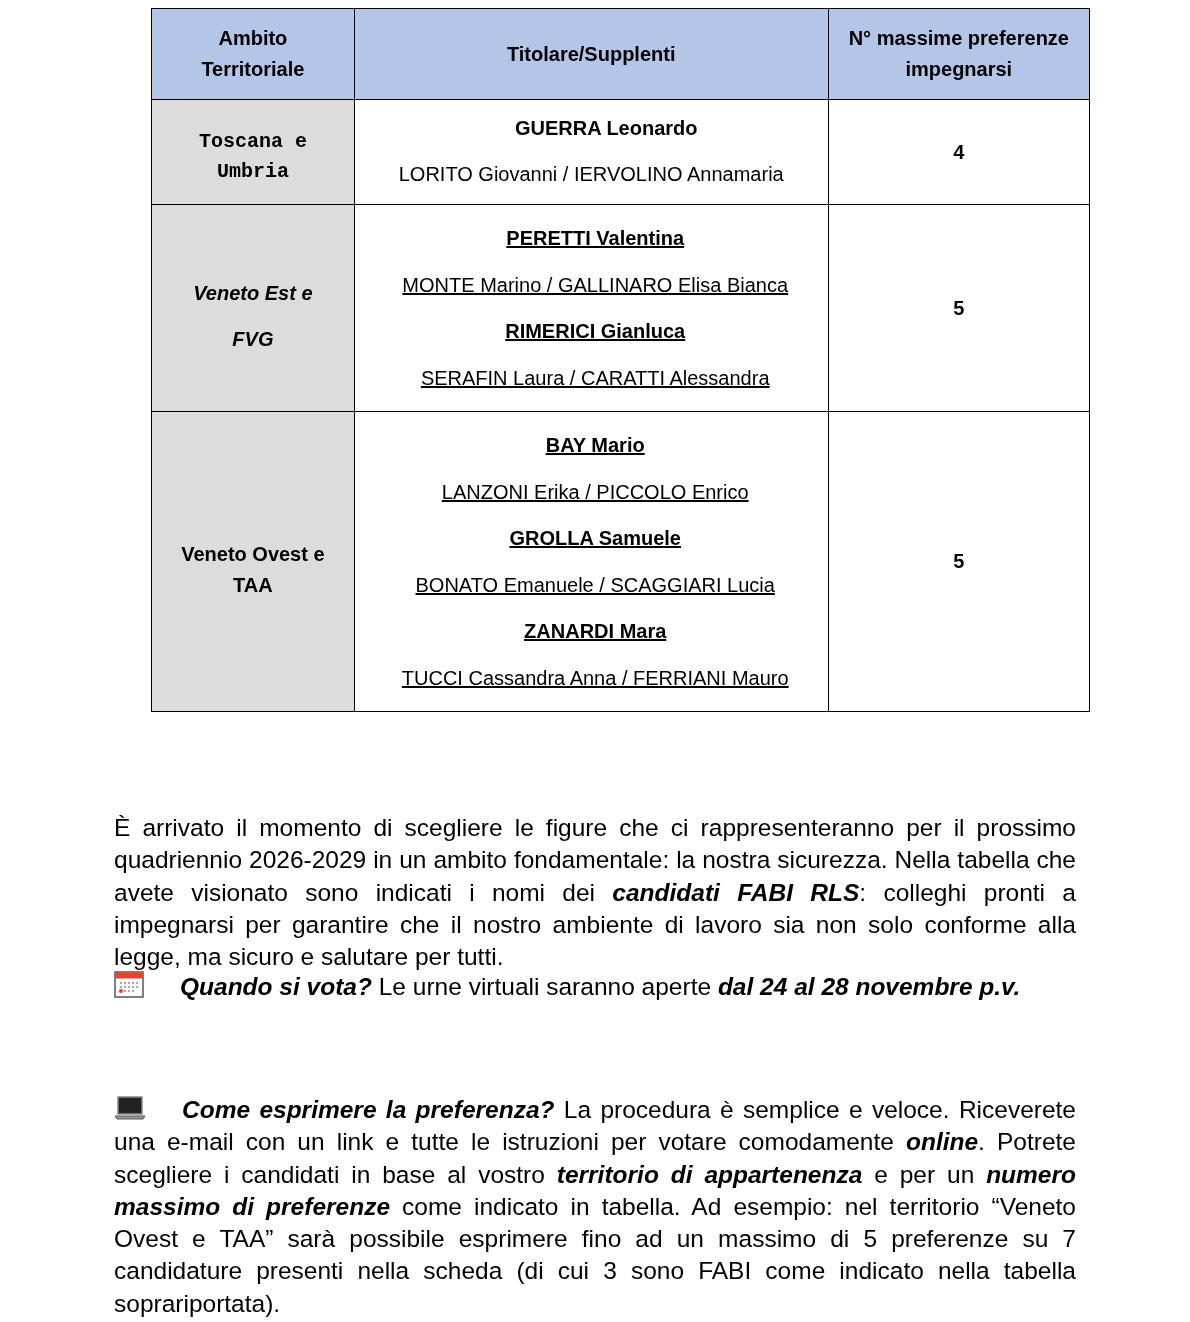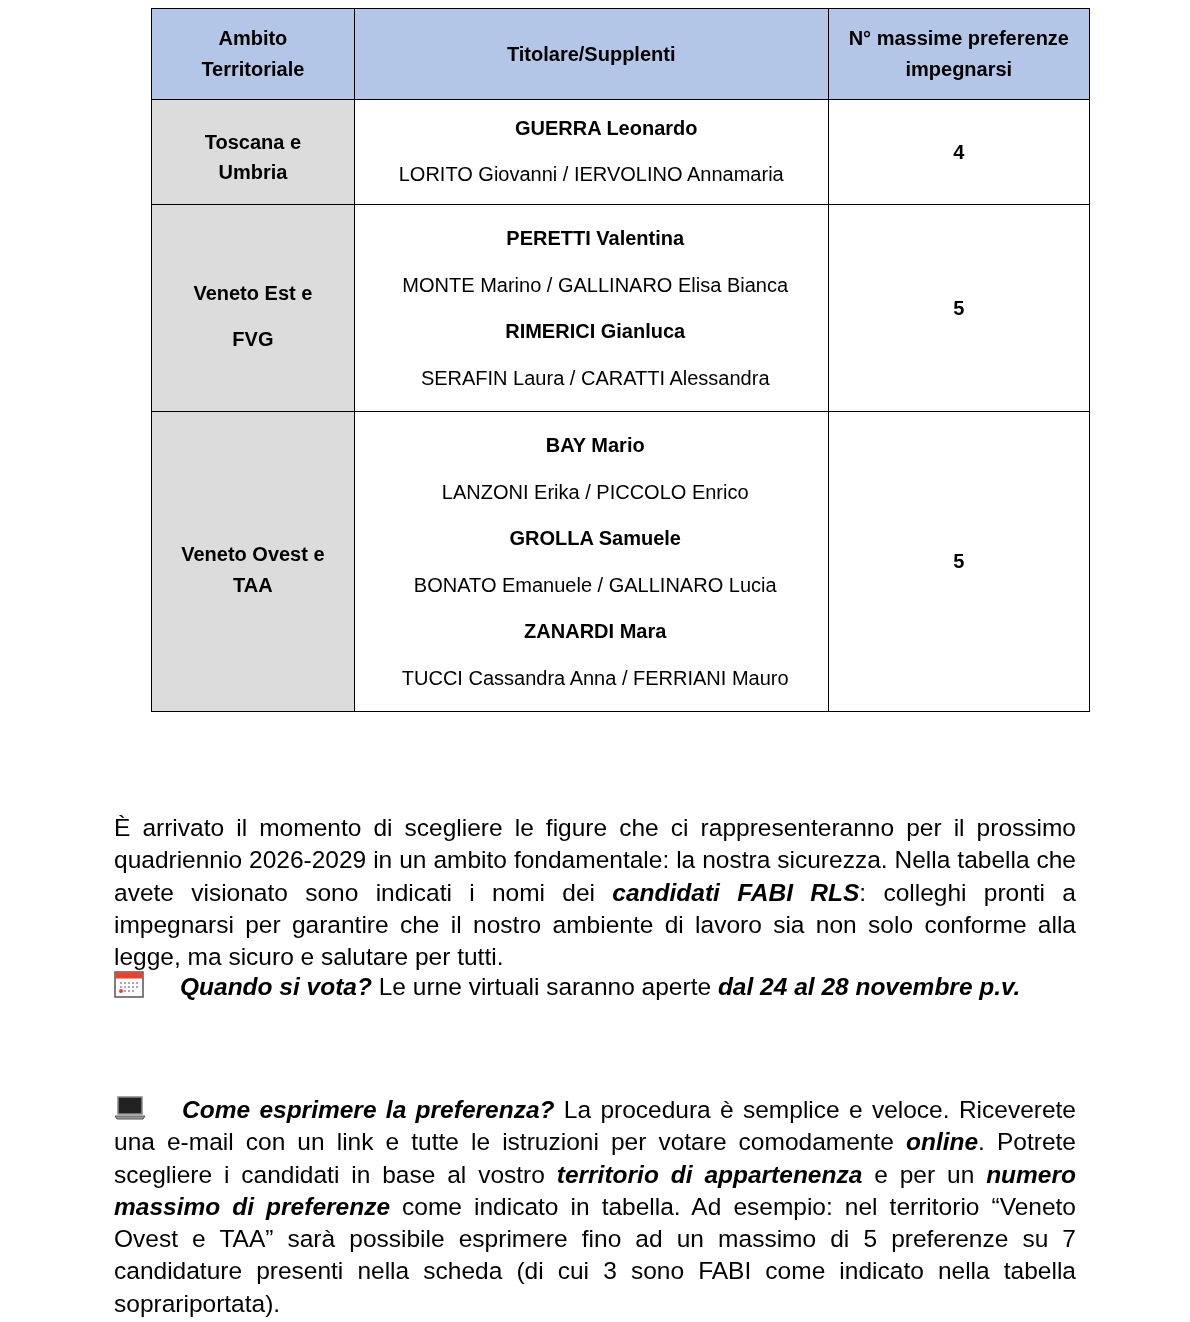--- a/index.html
+++ b/index.html
@@ -6,28 +6,28 @@
   body { width: 1190px; height: 1322px; position: relative; overflow: hidden;
          font-family: "Liberation Sans", sans-serif; color: #000; }
   table.cand { position: absolute; left: 151px; top: 8px; border-collapse: collapse; width: 939px; }
   table.cand th, table.cand td { border: 1.5px solid #000; text-align: center; vertical-align: middle; padding: 0; }
   table.cand th { background: #b4c6e7; font-weight: bold; font-size: 20px; line-height: 31px; height: 90px; }
   th.c1 { width: 208px; } th.c2 { width: 492px; margin-left: 32px; } th.c3 { width: 270px; }
   td.terr { background: #dcdcdc; font-weight: bold; font-size: 20px; vertical-align: top; }
   td.names { font-size: 20px; }
   td.num { font-weight: bold; font-size: 20px; }
   .row1 td { height: 104px; }
-  .row1 td.terr { padding-top: 10px; line-height: 30px; height: 86px; }
-  .row2 td.terr { padding-top: 16px; line-height: 46px; }
+  .row1 td.terr { padding-top: 10px; line-height: 30px; height: 86px; font-family: Liberation Mono, monospace; }
+  .row2 td.terr { padding-top: 16px; line-height: 46px; font-style: italic; }
   .row3 td.terr { padding-top: 16px; line-height: 31px; }
   .names .t { font-weight: bold; display: block; }
   .names .s { display: block; }
   .row1 .names .t { line-height: 26px; padding-top: 12px; padding-left: 30px; }
   .row1 .names .s { line-height: 26px; padding-top: 20px; padding-bottom: 14px; }
-  .row2 .names, .row3 .names { padding: 10px 0 10px 8px; }
+  .row2 .names, .row3 .names { padding: 10px 0 10px 8px; text-decoration: underline; }
   .row2 .names span, .row3 .names span { line-height: 46.5px; }
   .para { position: absolute; left: 114px; width: 962px; font-size: 24.5px; line-height: 32.3px; text-align: justify; }
   .p1 { top: 812px; }
   .p2 { top: 971px; }
   .p3 { top: 1094px; }
   .icon-cal { display: inline-block; width: 30px; height: 27px; vertical-align: -3px; margin-right: 36px; position: relative; }
   .icon-lap { display: inline-block; width: 32px; height: 24px; vertical-align: -2px; margin-right: 36px; position: relative; }
   b { font-weight: bold; font-style: italic; }
 </style>
 </head>
@@ -74,21 +74,21 @@
     </tr>
     <tr class="row3">
       <td class="terr">
         <span>Veneto Ovest e</span><br>
         <span>TAA</span>
       </td>
       <td class="names">
         <span class="t">BAY Mario</span>
         <span class="s">LANZONI Erika / PICCOLO Enrico</span>
         <span class="t">GROLLA Samuele</span>
-        <span class="s">BONATO Emanuele / GALLINARO Lucia</span>
+        <span class="s">BONATO Emanuele / SCAGGIARI Lucia</span>
         <span class="t">ZANARDI Mara</span>
         <span class="s">TUCCI Cassandra Anna / FERRIANI Mauro</span>
       </td>
       <td class="num">5</td>
     </tr>
   </tbody>
 </table>
 
 <p class="para p1" style="margin:0"><span>È arrivato il momento di scegliere le figure che ci rappresenteranno per il prossimo quadriennio 2026-2029 in un ambito fondamentale: la nostra sicurezza. Nella tabella che avete visionato sono indicati i nomi dei </span><b>candidati FABI RLS</b><span>: colleghi pronti a impegnarsi per garantire che il nostro ambiente di lavoro sia non solo conforme alla legge, ma sicuro e salutare per tutti.</span></p>
 

